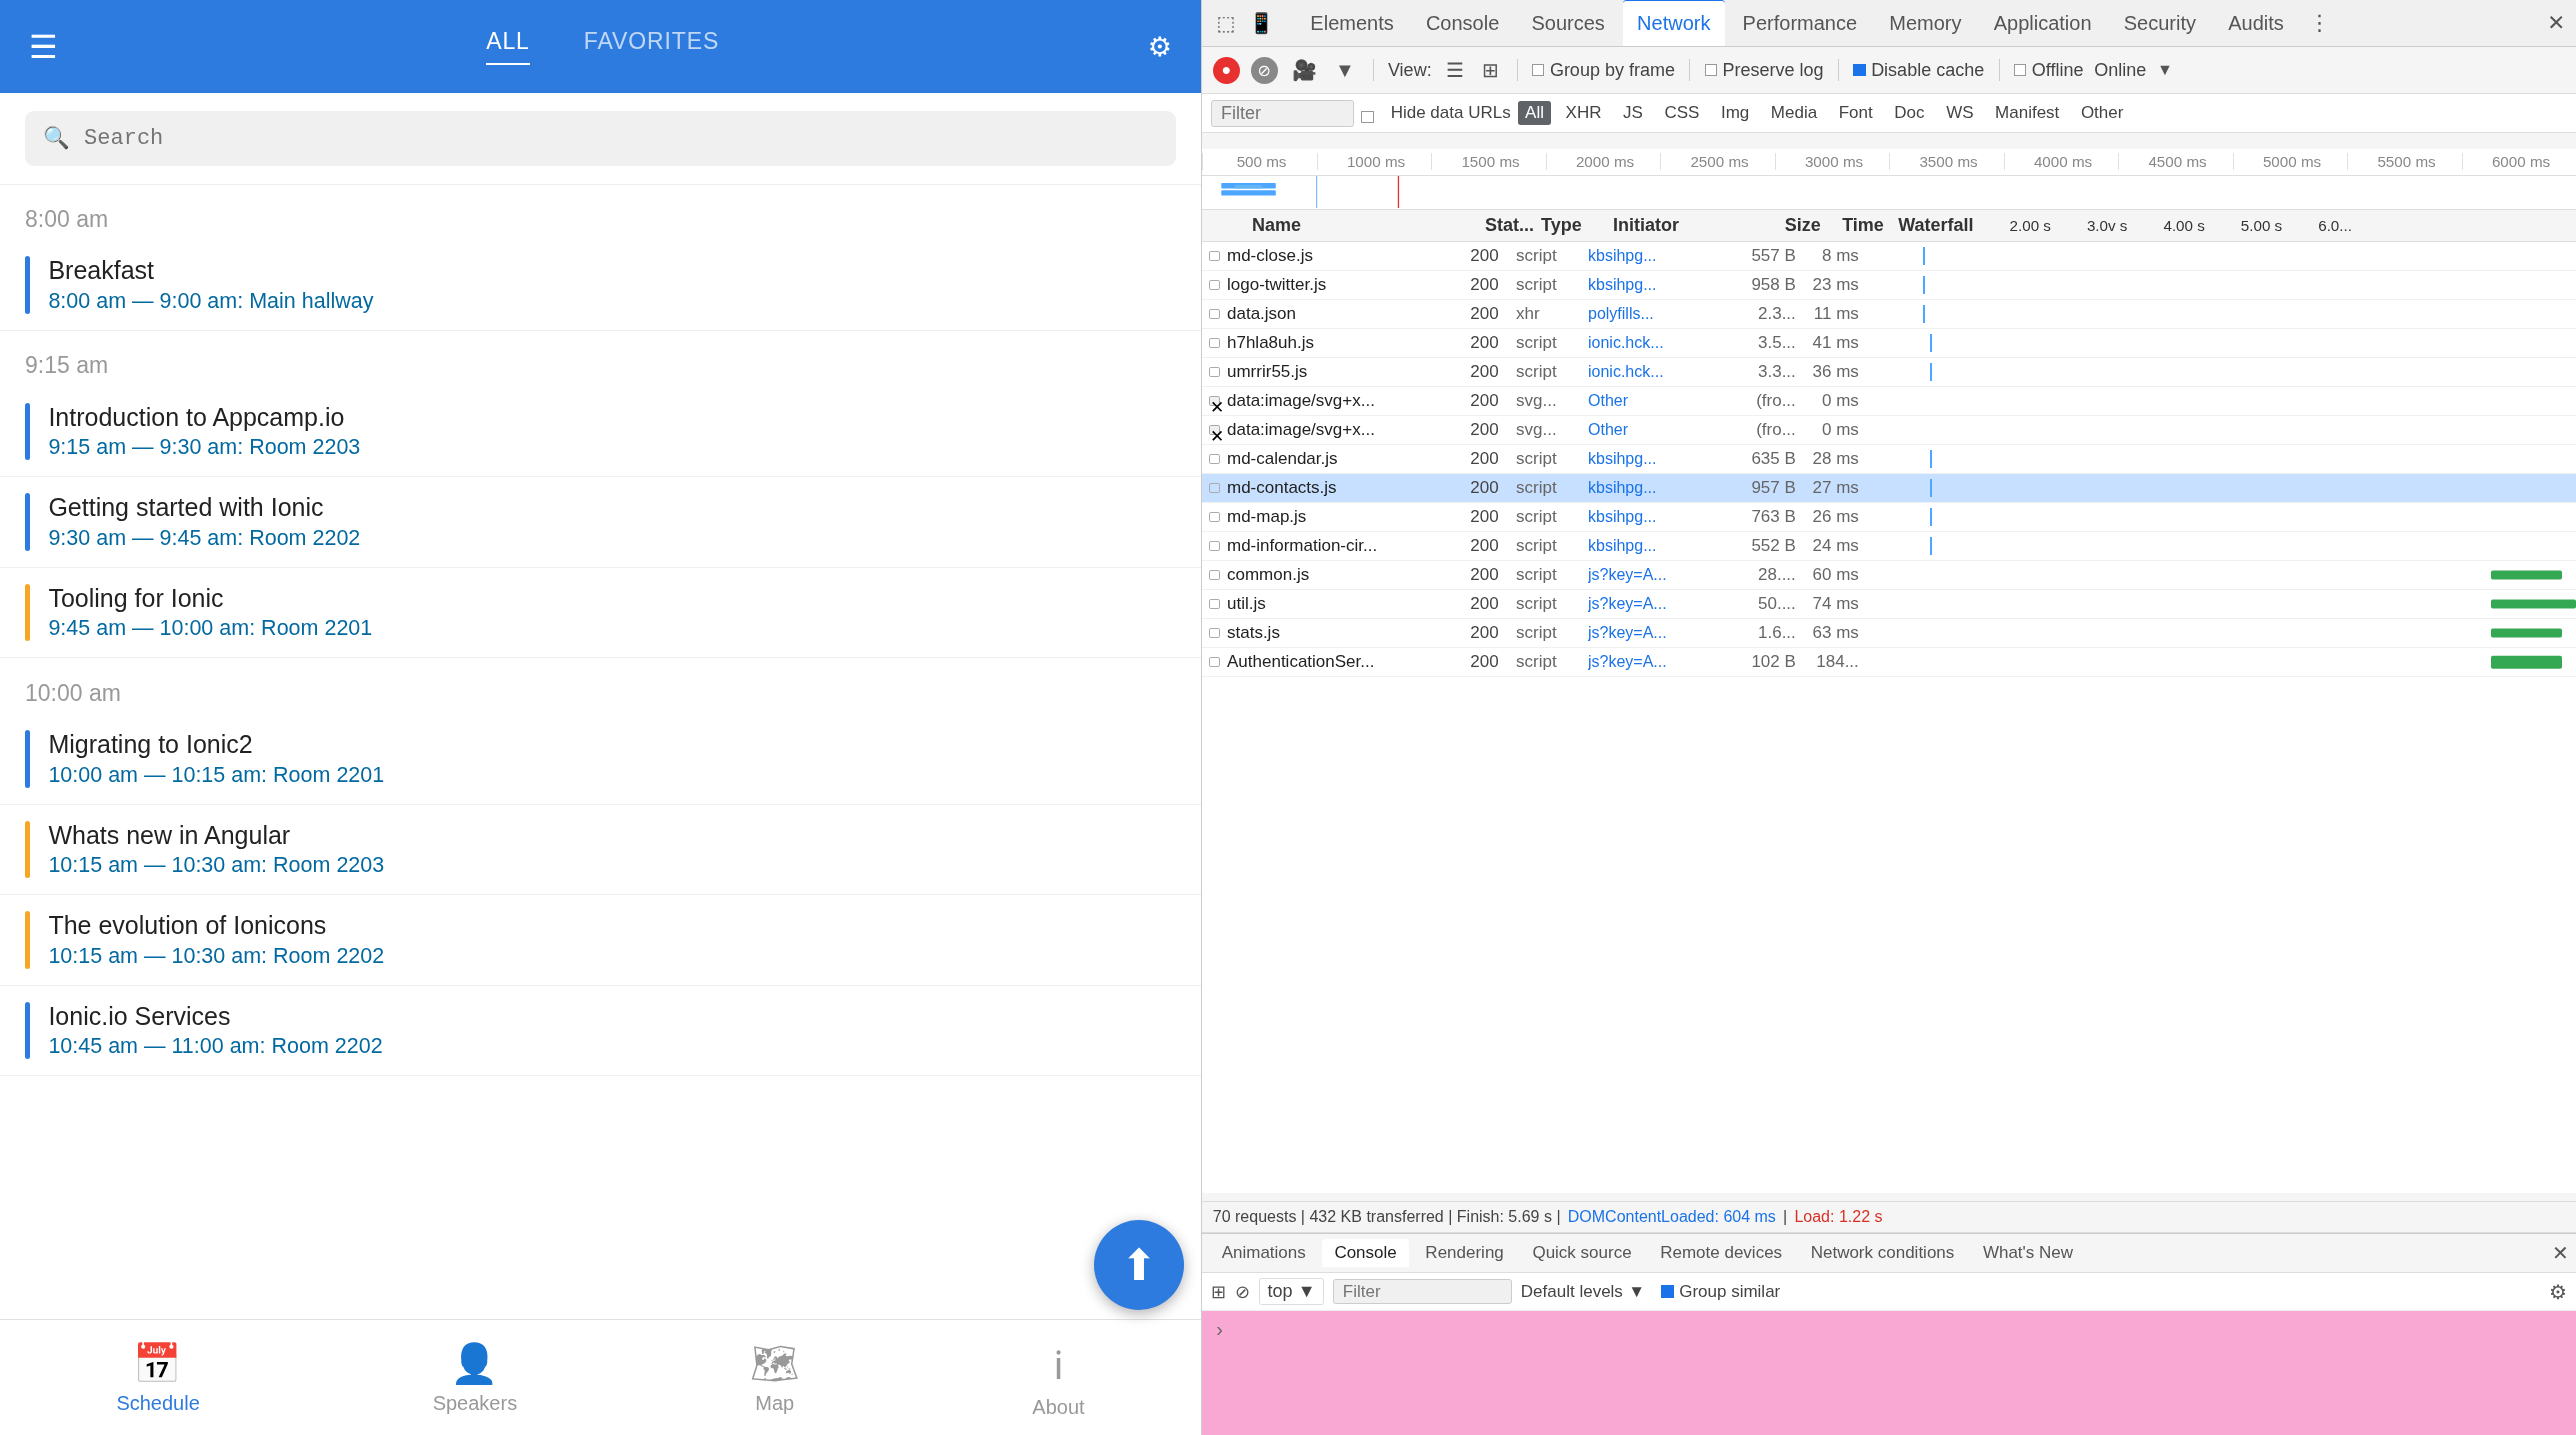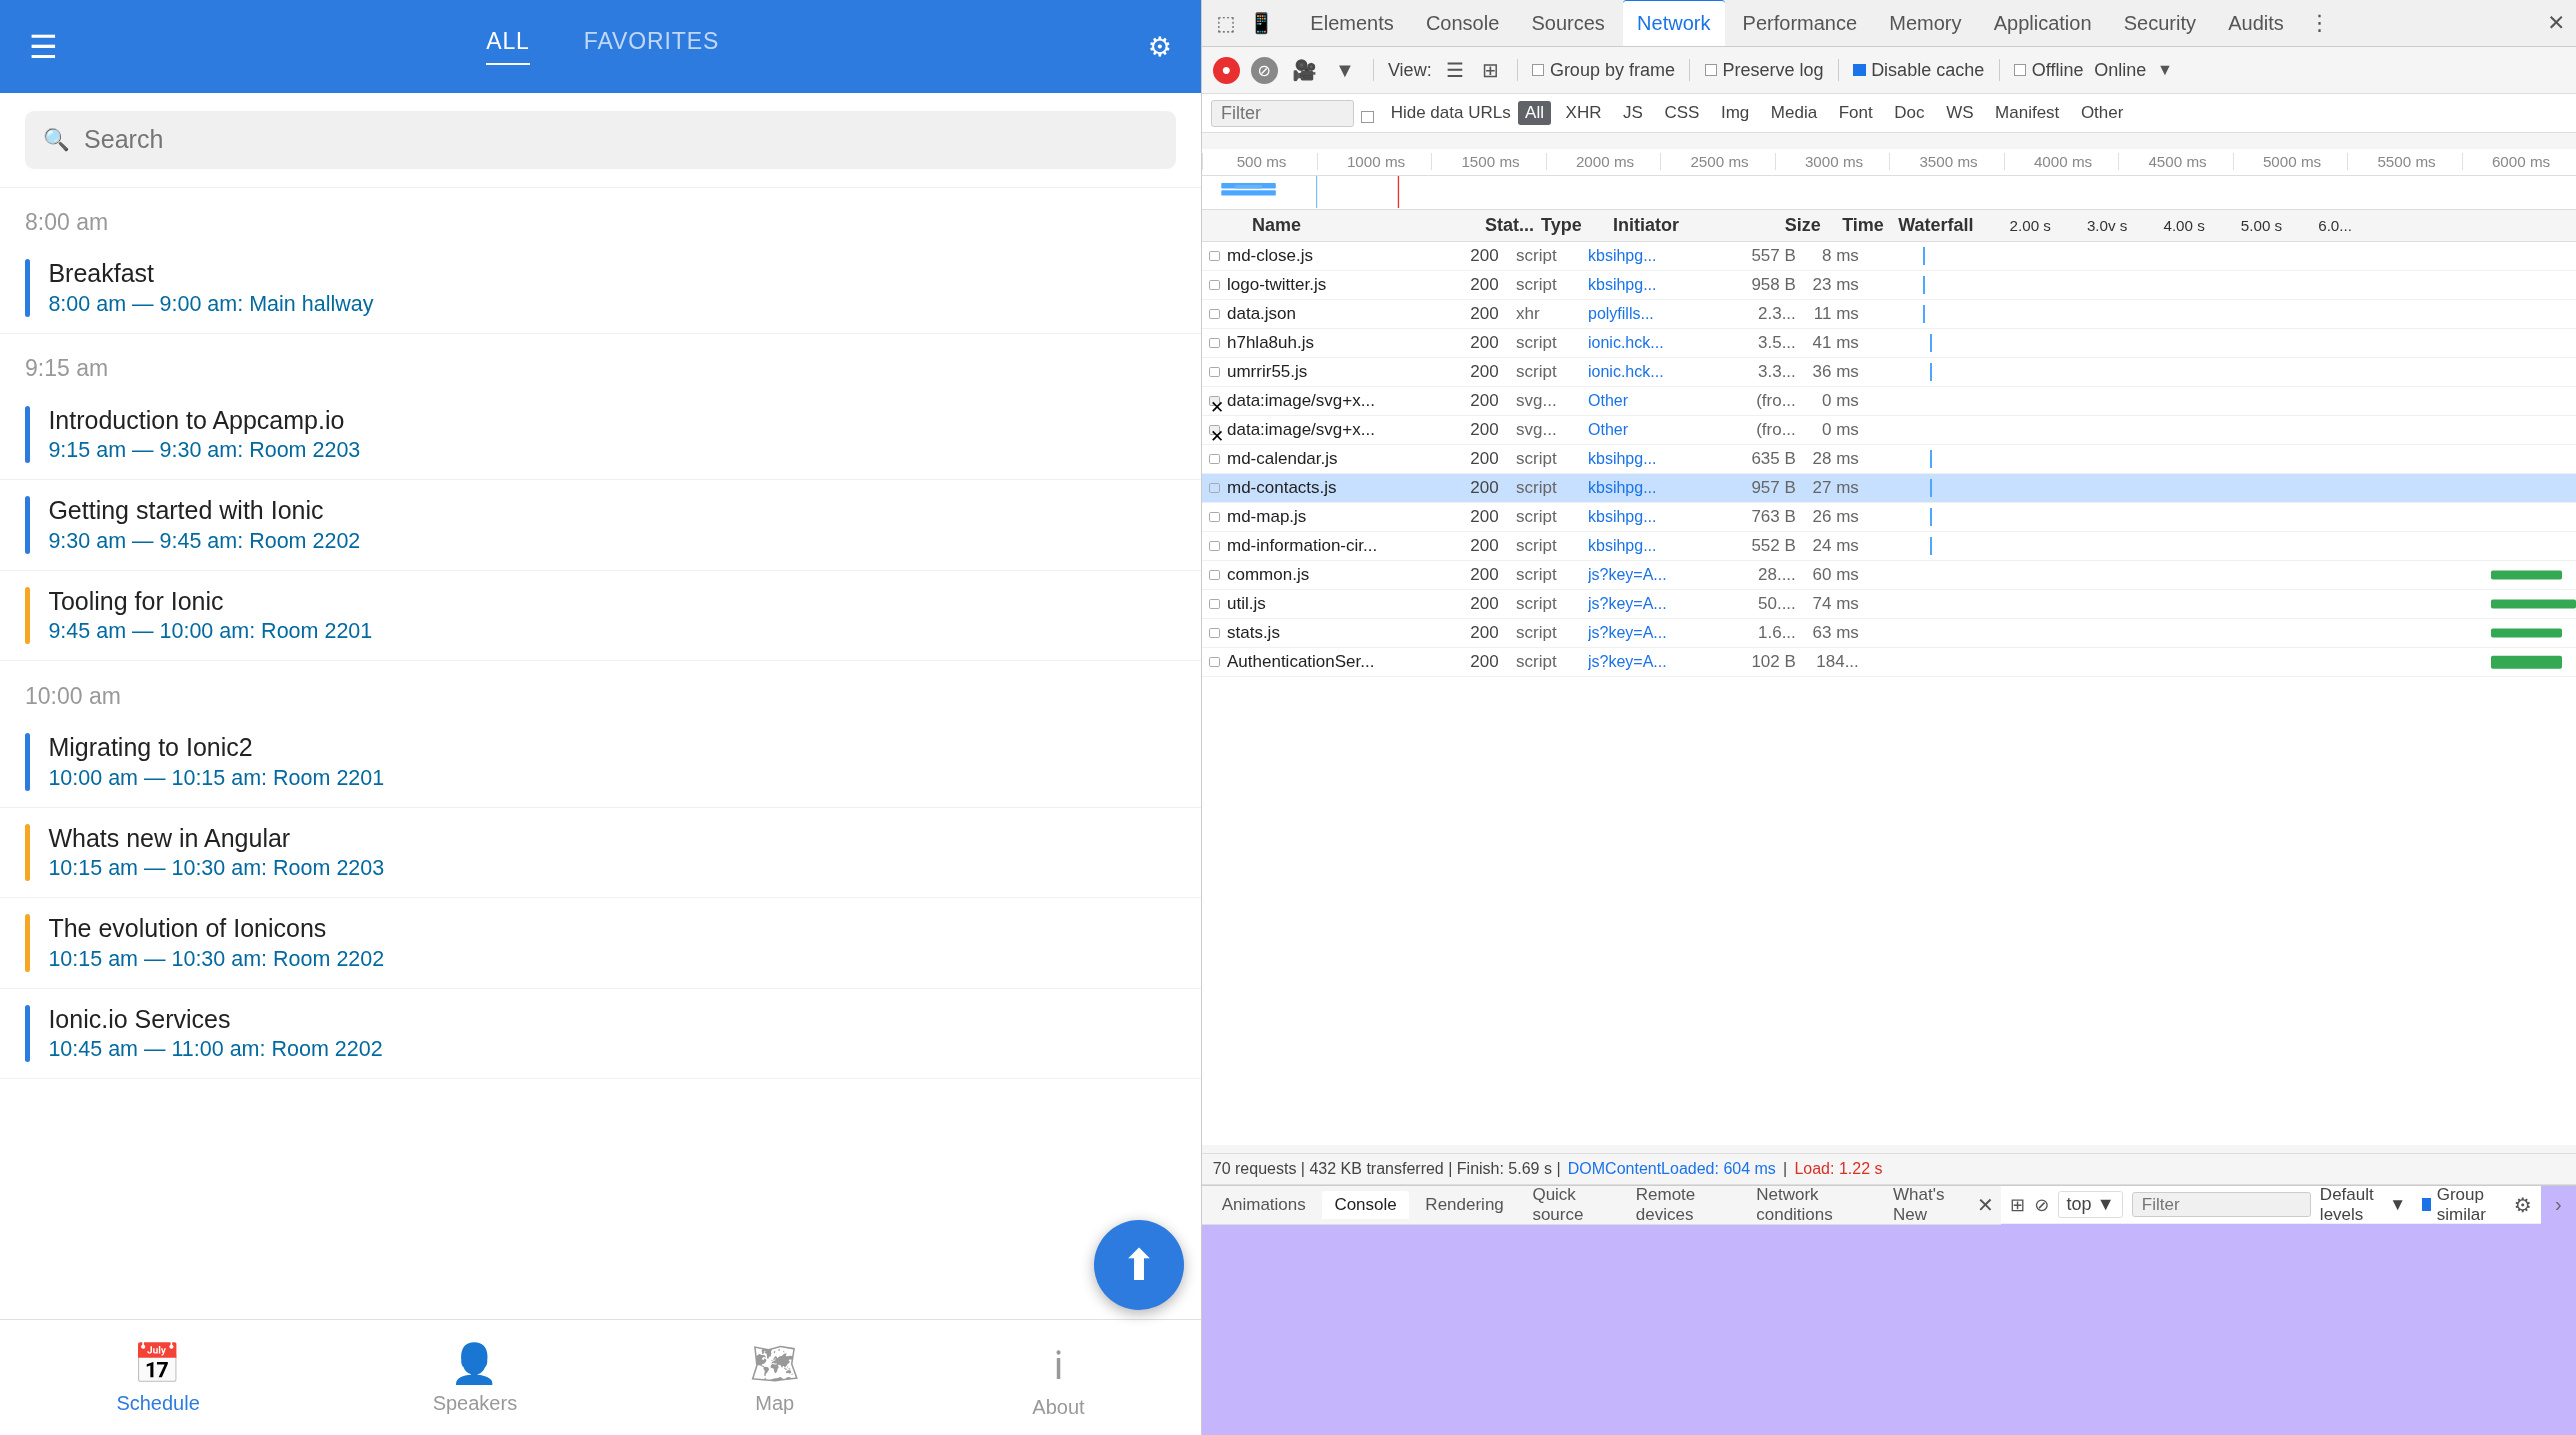--- a/index.html
+++ b/index.html
@@ -56,24 +56,25 @@
       display: flex;
       align-items: center;
       background: #f0f0f0;
       border-radius: 9px;
       padding: 14.3px 18px;
       gap: 14.3px;
     }
     .search-input-wrap input {
       border: none;
       background: transparent;
-      font-size: 25px;
+      font-size: 22px;
       color: #8b5cf6;
       outline: none;
       flex: 1;
+      font-family: Liberation Mono, monospace;
     }
 
     
     .schedule-list {
       flex: 1;
       overflow-y: auto;
       padding: 0;
     }
     .time-label {
       font-size: 23px;
@@ -369,25 +370,25 @@
       padding: 0 10.8px;
       font-size: 16px;
       color: #444;
       flex-shrink: 0;
       gap: 7.2px;
       margin-top: 8px;
     }
 
     
     .dt-drawer {
-      height: 251px;
-      background: #c4b5fd;
+      height: 203px;
+      background: #f9a8d4;
       border-top: 0.9px solid #ccc;
       display: flex;
-      flex-direction: row;
+      flex-direction: column;
       flex-shrink: 0;
     }
     .dt-drawer-tabs {
       display: flex;
       align-items: center;
       height: 39px;
       background: #f5f5f5;
       border-bottom: 0.9px solid #ddd;
       padding: 0 7.2px;
       gap: 3.6px;

